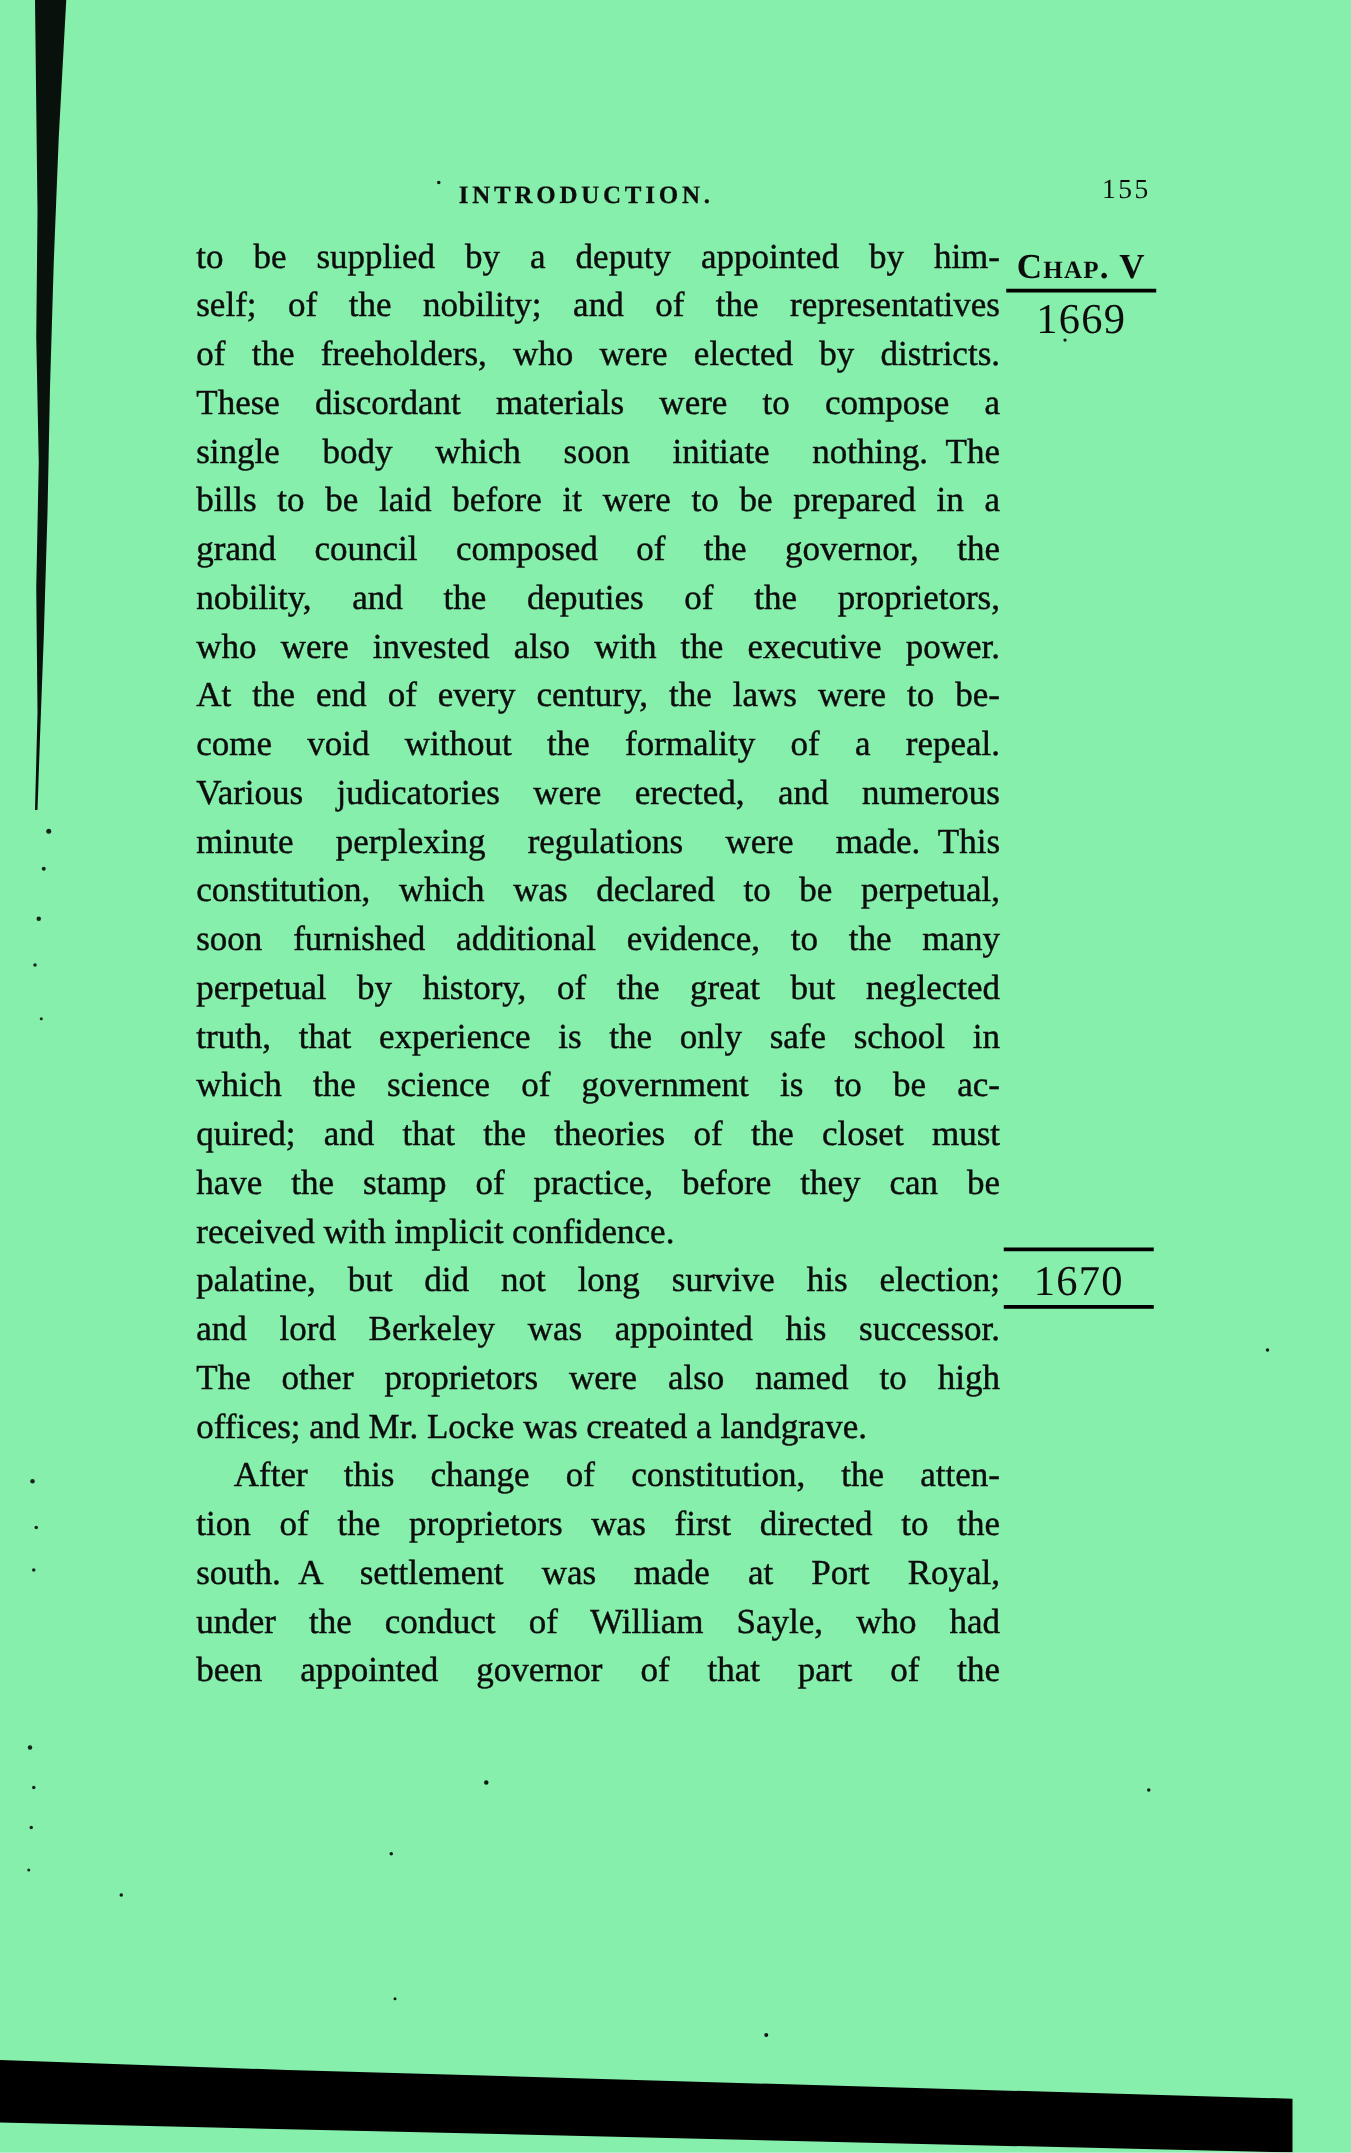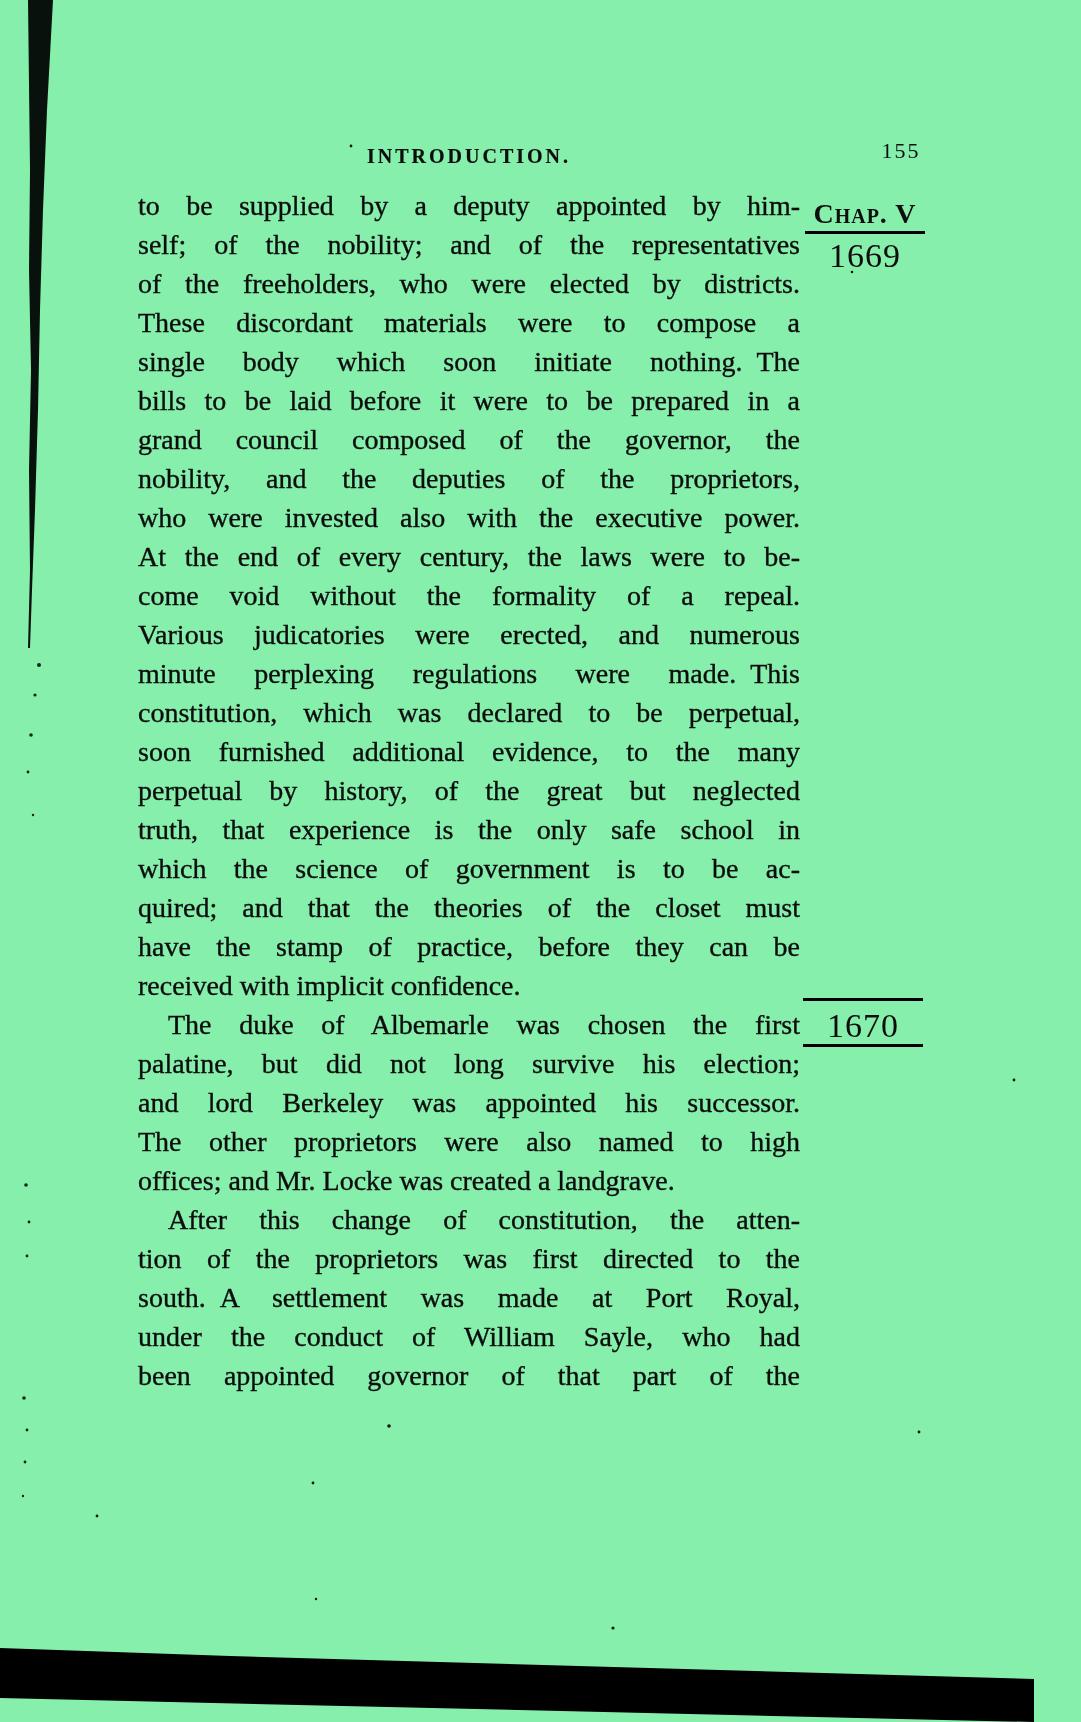--- a/index.html
+++ b/index.html
@@ -66,20 +66,21 @@
     left: 138px; top: 186px; width: 662px;
     font-size: 28px;
     line-height: 39px;
     -webkit-text-stroke: 0.35px #0d0d0d;
   }
   .line {
     height: 39px;
     text-align: justify;
     text-align-last: justify;
     white-space: normal;
+    margin-left: 19px;
   }
   .line.lastline {
     text-align-last: left;
   }
   .line.indent {
     text-indent: 30px;
   }
 </style>
 </head>
 <body>
@@ -155,21 +156,20 @@
         <div class="line just">constitution, which was declared to be perpetual,</div>
         <div class="line just">soon furnished additional evidence, to the many</div>
         <div class="line just">perpetual by history, of the great but neglected</div>
         <div class="line just">truth, that experience is the only safe school in</div>
         <div class="line just">which the science of government is to be ac-</div>
         <div class="line just">quired; and that the theories of the closet must</div>
         <div class="line just">have the stamp of practice, before they can be</div>
         <div class="line lastline">received with implicit confidence.</div>
       </div>
       <div>
-        <div class="line just indent">The duke of Albemarle was chosen the first</div>
         <div class="line just">palatine, but did not long survive his election;</div>
         <div class="line just">and lord Berkeley was appointed his successor.</div>
         <div class="line just">The other proprietors were also named to high</div>
         <div class="line lastline">offices; and Mr. Locke was created a landgrave.</div>
       </div>
       <div>
         <div class="line just indent">After this change of constitution, the atten-</div>
         <div class="line just">tion of the proprietors was first directed to the</div>
         <div class="line just">south. A settlement was made at Port Royal,</div>
         <div class="line just">under the conduct of William Sayle, who had</div>

